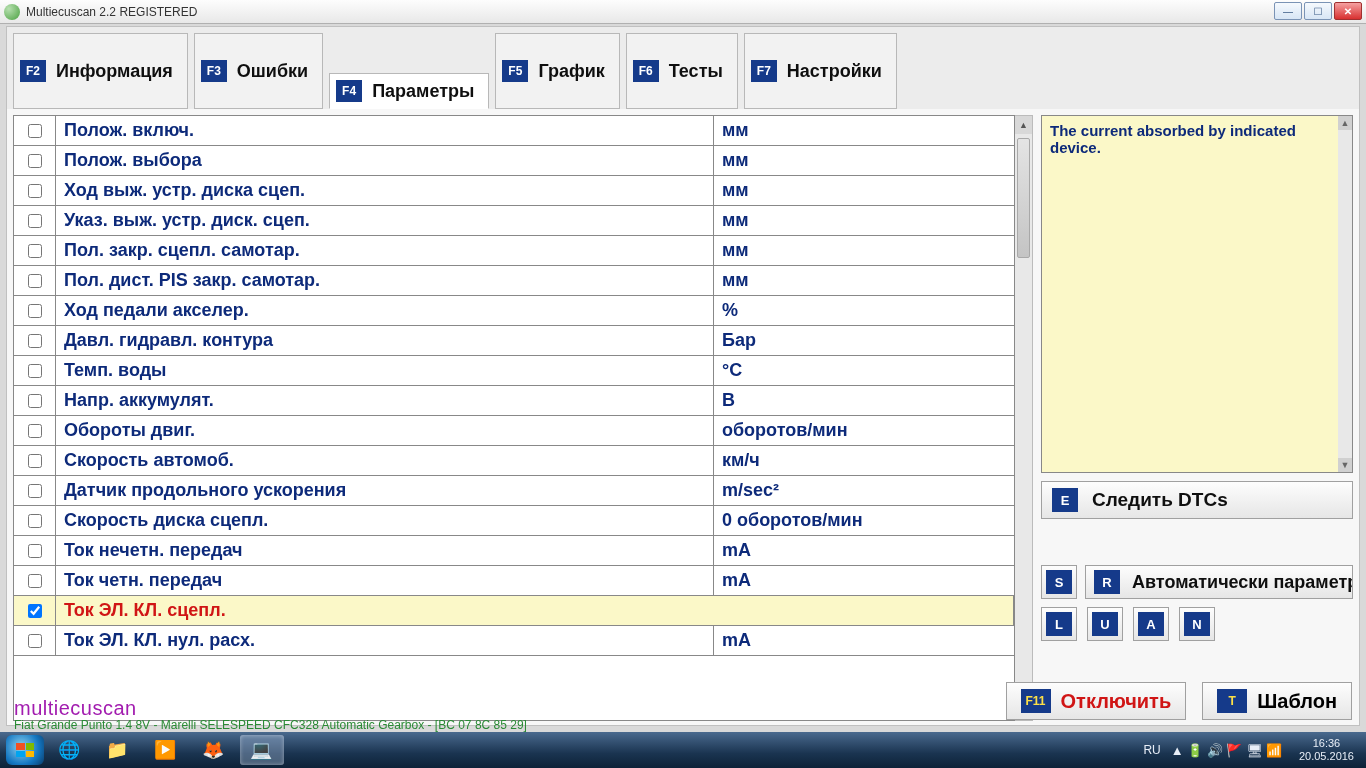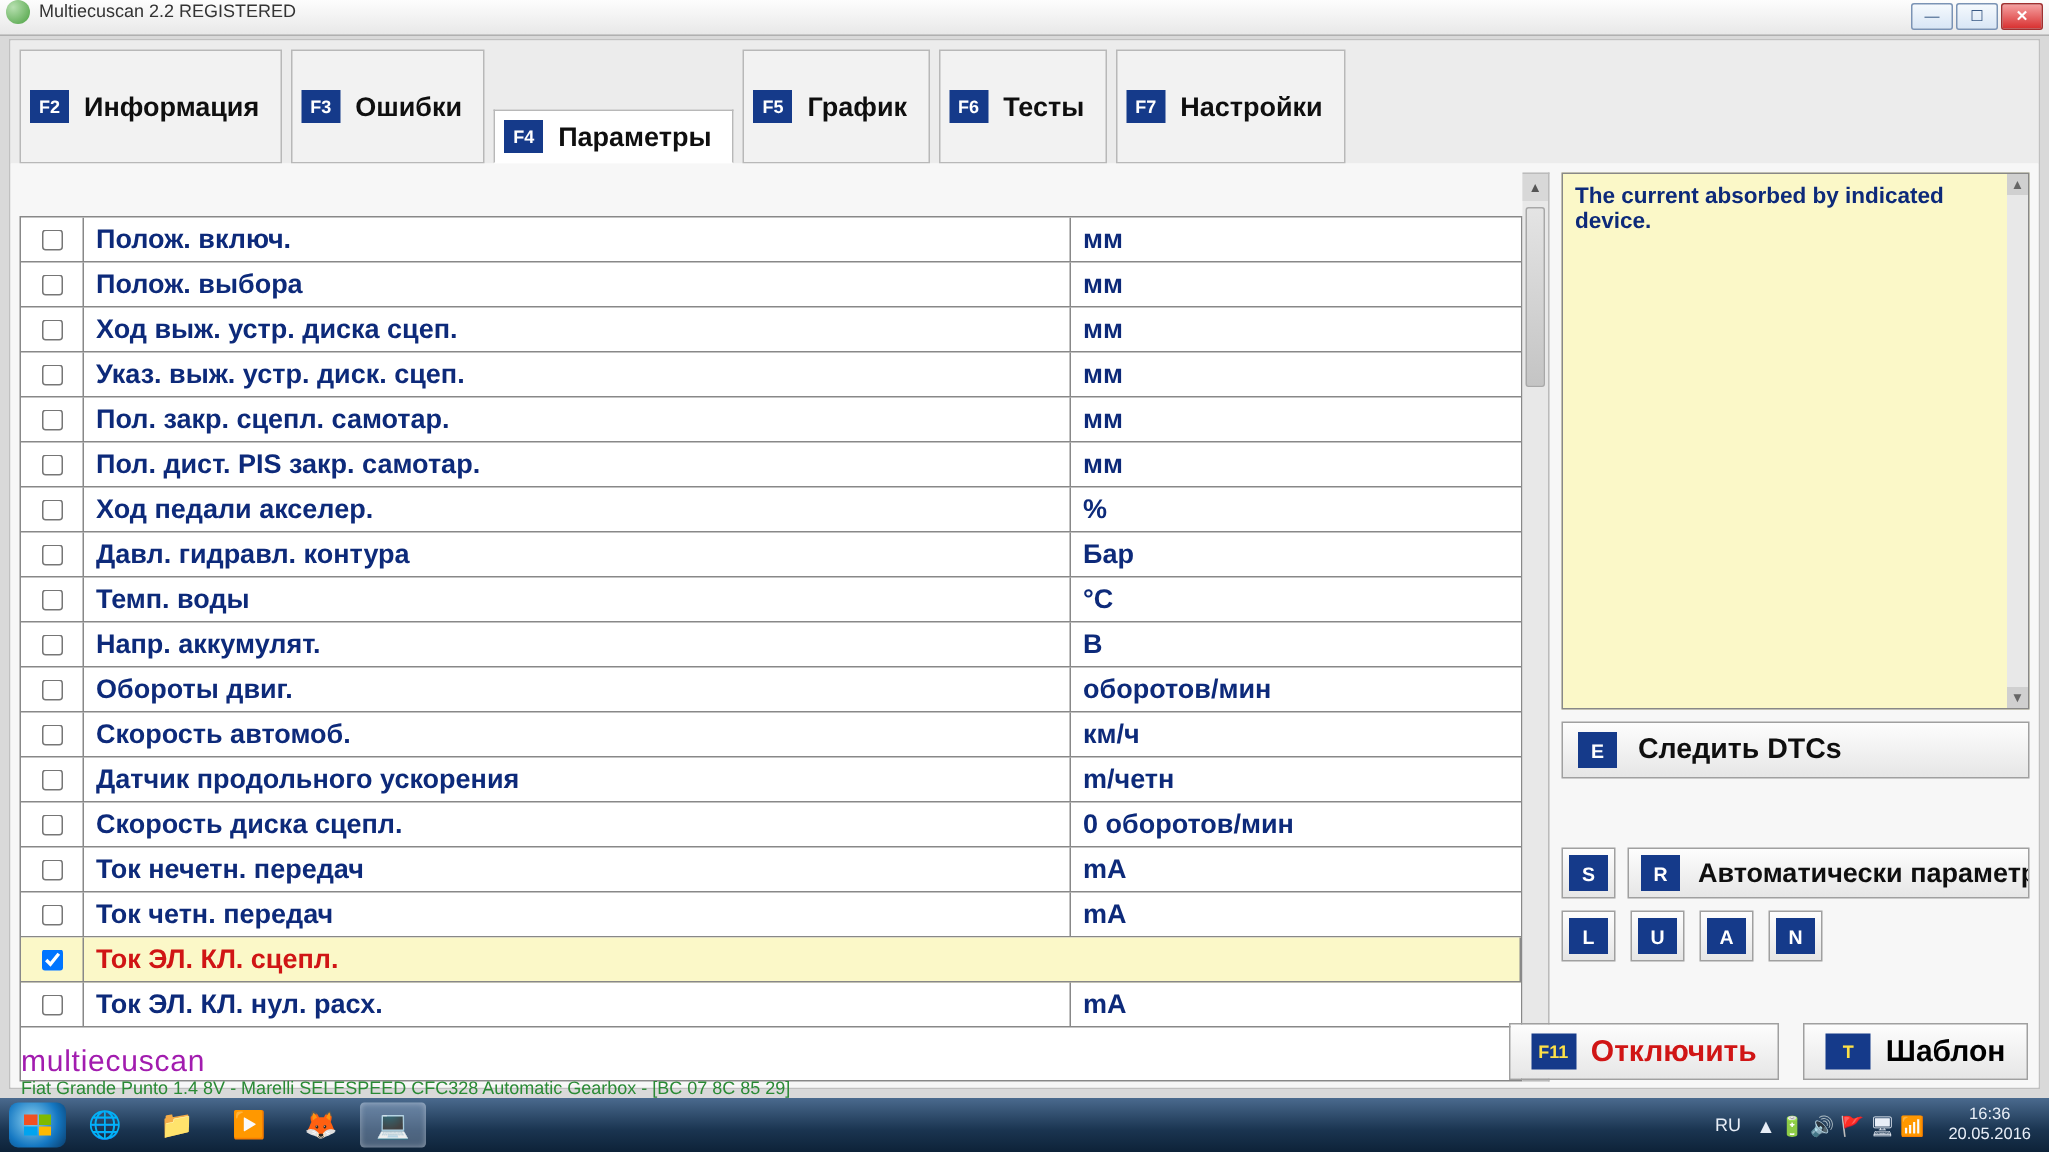--- a/index.html
+++ b/index.html
@@ -9,21 +9,21 @@
   width: 1366px;
   height: 768px;
   overflow: hidden;
   position: relative;
 }
 .titlebar {
   height: 24px;
   background: linear-gradient(#fdfdfd, #e8e8e8);
   border-bottom: 1px solid #b0b0b0;
   display: flex;
-  align-items: flex-start;
+  align-items: center;
   padding: 0 4px;
   font-size: 12px;
   position: relative;
 }
 .titlebar .app-icon {
   width: 16px; height: 16px;
   background: radial-gradient(circle at 30% 30%, #b7e0b0, #4aa040);
   border-radius: 50%;
   margin-right: 6px;
 }
@@ -100,21 +100,20 @@
 .left-pane {
   flex: 1;
   display: flex;
   position: relative;
 }
 .param-table {
   flex: 1;
   border: 1px solid #888;
   background: #fff;
   overflow: hidden;
-  margin-top: 29px;
 }
 .param-row {
   display: flex;
   border-bottom: 1px solid #888;
   height: 30px;
   align-items: center;
   font-size: 18px;
   font-weight: bold;
   color: #0d2a7a;
 }
@@ -475,21 +474,21 @@
               <input type="checkbox" style="">
             </div>
             <div class="pname">Скорость автомоб.</div>
             <div class="pval">км/ч</div>
           </div>
           <div class="param-row">
             <div class="chkcell">
               <input type="checkbox" style="">
             </div>
             <div class="pname">Датчик продольного ускорения</div>
-            <div class="pval">m/четн</div>
+            <div class="pval">m/sec²</div>
           </div>
           <div class="param-row">
             <div class="chkcell">
               <input type="checkbox" style="">
             </div>
             <div class="pname">Скорость диска сцепл.</div>
             <div class="pval">0 оборотов/мин</div>
           </div>
           <div class="param-row">
             <div class="chkcell">

